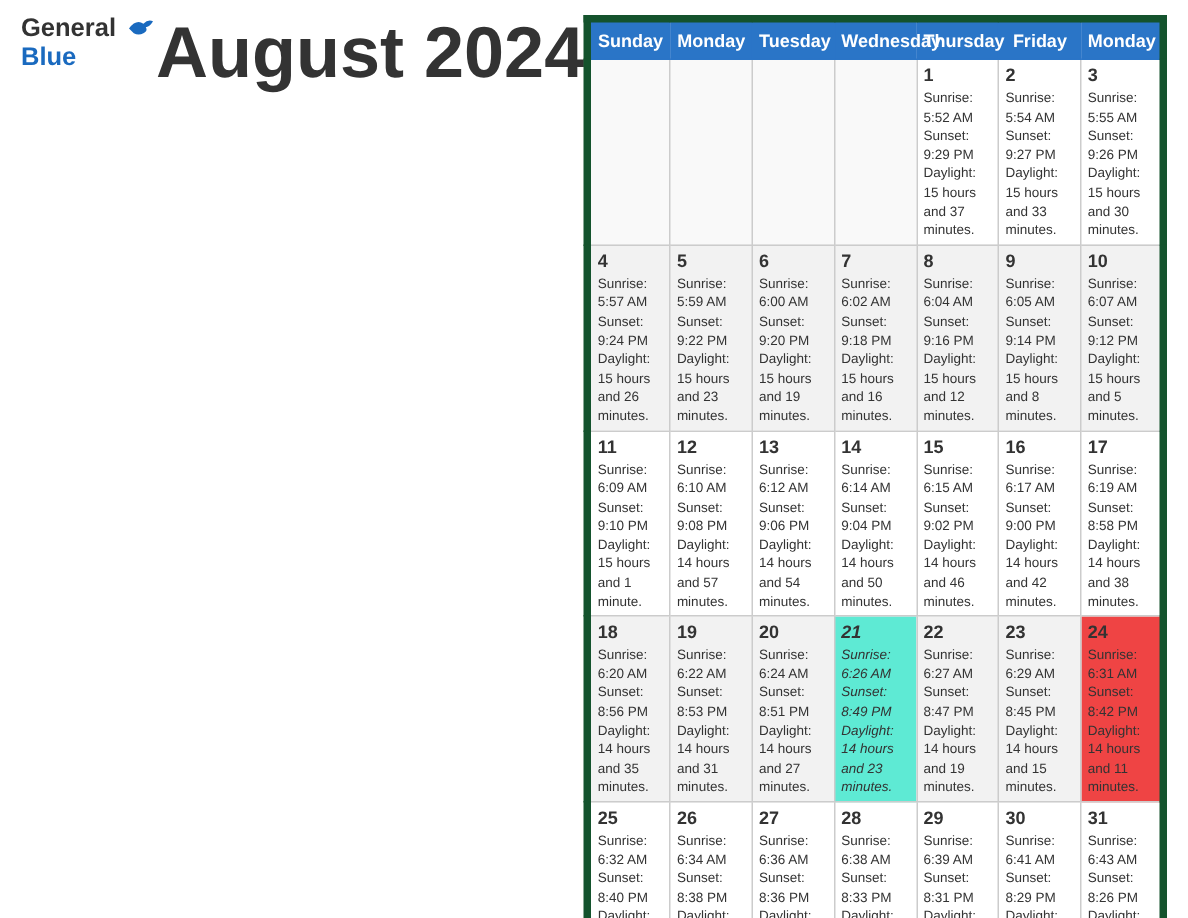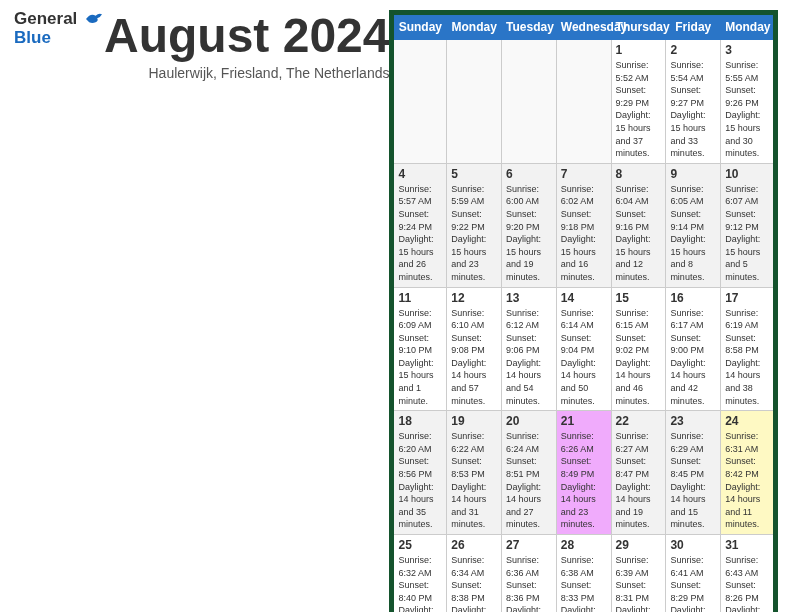--- a/index.html
+++ b/index.html
@@ -121,21 +121,20 @@
           <span style="color:#333;">General</span>
           <svg class="logo-icon" viewBox="0 0 24 20" style="display:inline-block;vertical-align:middle;width:20px;height:16px;">
             <path d="M2 10 Q8 2 14 6 Q18 2 22 4 Q20 8 16 9 Q18 12 14 14 Q10 16 6 14 Z" fill="#1a6abf"></path>
           </svg>
         </div>
         <div style="font-size:17px;font-weight:bold;color:#1a6abf;line-height:1.1;">Blue</div>
       </div>
     </div>
     <div class="title-block">
       <div class="month-year">August 2024</div>
-      <div class="location">Haulerwijk, Friesland, The Netherlands</div>
     </div>
   </div>
 
   <table class="calendar">
     <thead>
       <tr>
       <th>Sunday</th>
           <th>Monday</th>
           <th>Tuesday</th>
           <th>Wednesday</th>
@@ -289,42 +288,42 @@
 Daylight: 14 hours
 and 31 minutes.</div>
           </td>
           <td style="background: rgb(242, 242, 242);">
             <span class="day-num">20</span>
             <div class="day-info" style="white-space: pre-line;">Sunrise: 6:24 AM
 Sunset: 8:51 PM
 Daylight: 14 hours
 and 27 minutes.</div>
           </td>
-          <td style="background: #f0abfc;">
+          <td style="background: #5eead4; font-style: italic;">
             <span class="day-num">21</span>
             <div class="day-info" style="white-space: pre-line;">Sunrise: 6:26 AM
 Sunset: 8:49 PM
 Daylight: 14 hours
 and 23 minutes.</div>
           </td>
           <td style="background: rgb(242, 242, 242);">
             <span class="day-num">22</span>
             <div class="day-info" style="white-space: pre-line;">Sunrise: 6:27 AM
 Sunset: 8:47 PM
 Daylight: 14 hours
 and 19 minutes.</div>
           </td>
           <td style="background: rgb(242, 242, 242);">
             <span class="day-num">23</span>
             <div class="day-info" style="white-space: pre-line;">Sunrise: 6:29 AM
 Sunset: 8:45 PM
 Daylight: 14 hours
 and 15 minutes.</div>
           </td>
-          <td style="background: #fef9c3;">
+          <td style="background: #ef4444;">
             <span class="day-num">24</span>
             <div class="day-info" style="white-space: pre-line;">Sunrise: 6:31 AM
 Sunset: 8:42 PM
 Daylight: 14 hours
 and 11 minutes.</div>
           </td>
         </tr>
         <tr>
           <td>
             <span class="day-num">25</span>

